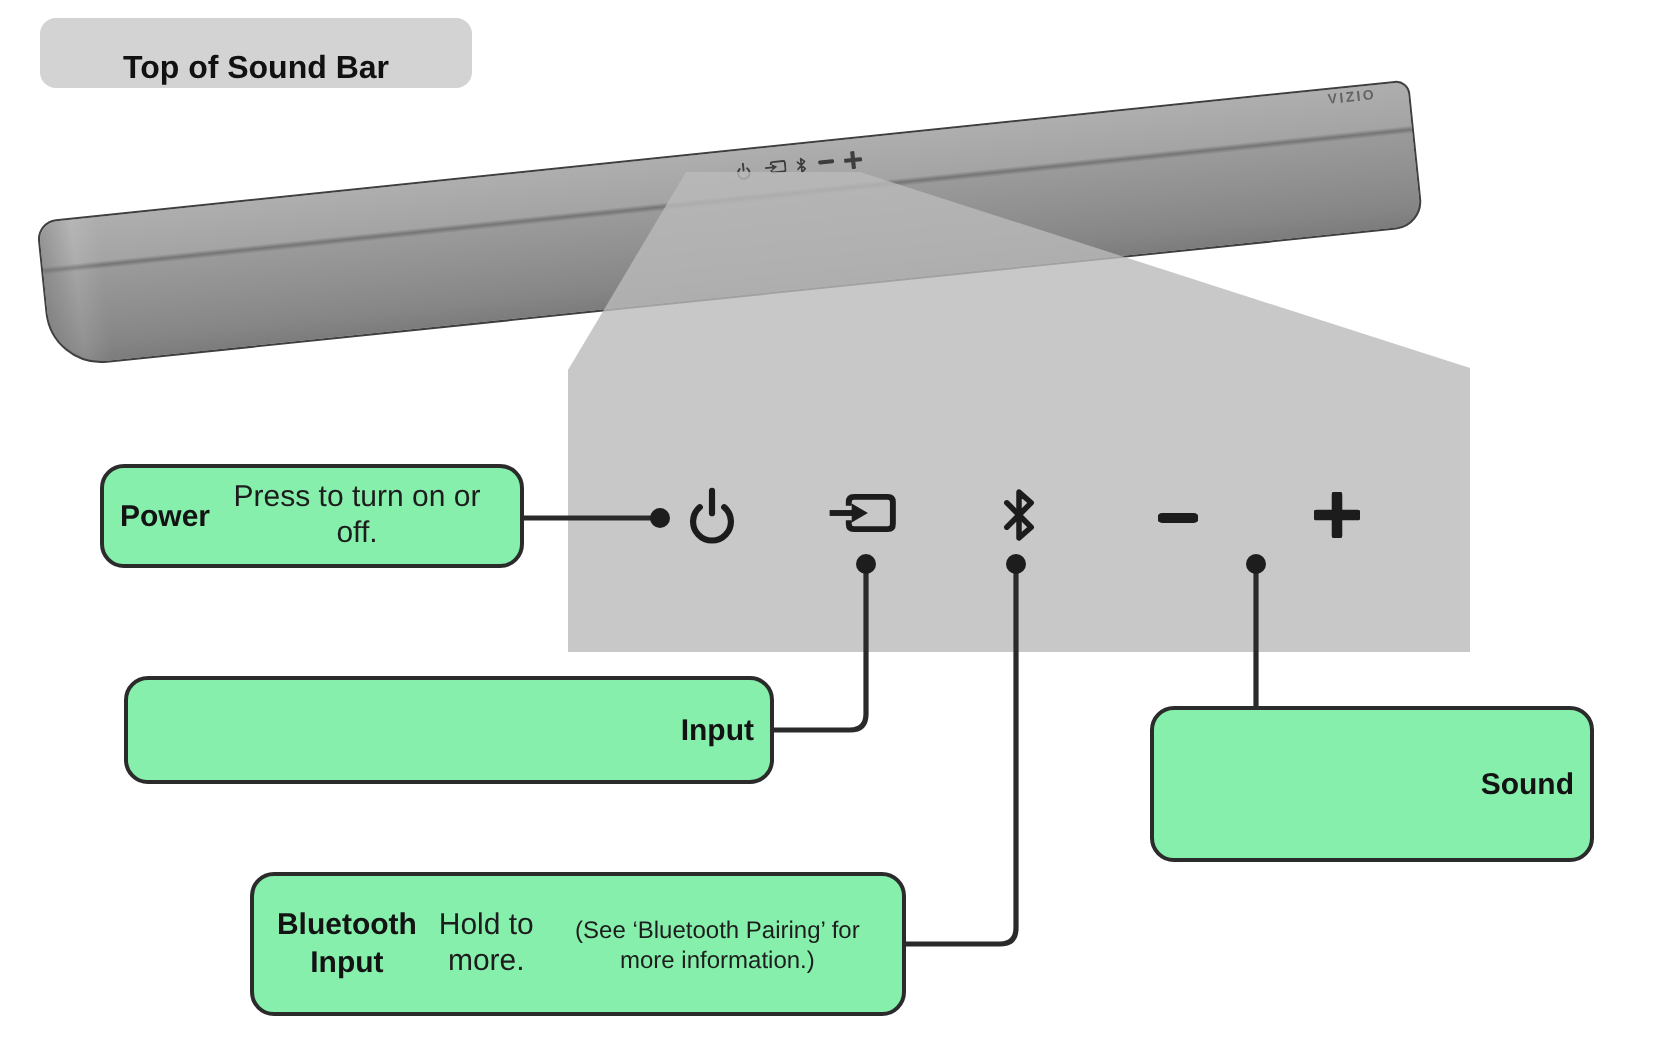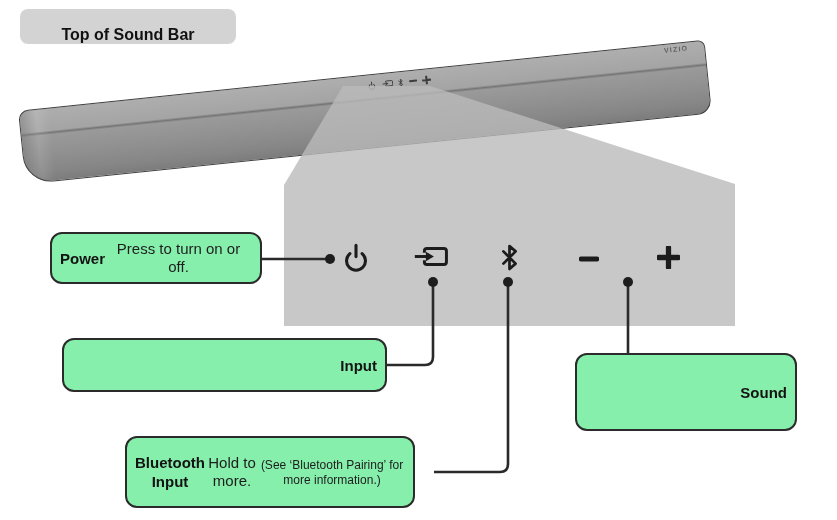--- a/index.html
+++ b/index.html
@@ -58,21 +58,21 @@
     position:absolute;z-index:5;background:#86efac;
     border:2px solid #2b2b2b;border-radius:12px;box-sizing:border-box;
     display:flex;flex-direction:row;align-items:center;justify-content:flex-end;
     text-align:center;padding:4px 8px;
   }
   .callout .t{font-size:15px;font-weight:bold;line-height:19px;color:#131313;}
   .callout .b{font-size:15px;line-height:18px;color:#1d1d1d;}
   .callout .n{font-size:12px;line-height:15px;color:#1d1d1d;margin-top:1px;}
   .co-power{left:50px;top:232px;width:212px;height:52px;}
   .co-input{left:62px;top:338px;width:325px;height:54px;}
-  .co-bluetooth{left:125px;top:436px;width:290px;height:72px;}
+  .co-bluetooth{left:125px;top:436px;width:328px;height:72px;}
   .co-volume{left:575px;top:353px;width:222px;height:78px;}
 </style>
 </head>
 <body>
 
 <svg width="0" height="0" style="position:absolute" aria-hidden="true">
   <defs>
     <symbol id="sym-power" viewBox="0 0 40 42">
       <path d="M28.7 14.7 A13.5 13.5 0 1 1 11.3 14.7" fill="none" stroke="currentColor" stroke-width="4.4" stroke-linecap="round"></path>
       <path d="M20 3 V19" fill="none" stroke="currentColor" stroke-width="4.4" stroke-linecap="round"></path>

